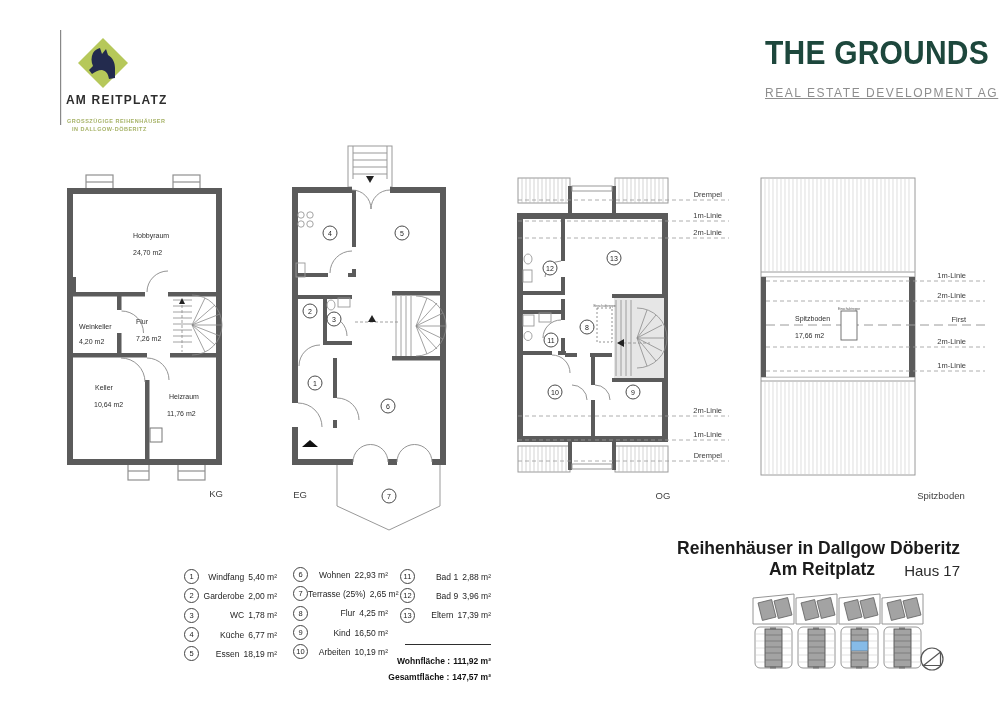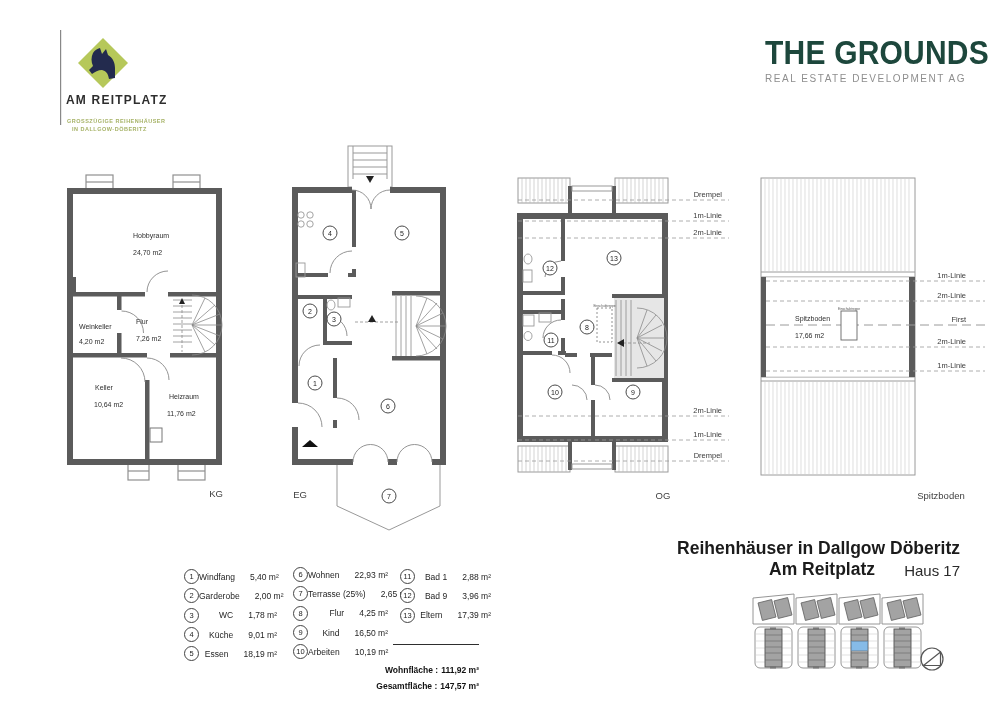--- a/index.html
+++ b/index.html
@@ -13,29 +13,29 @@
   .tiny{font-size:3.2px;fill:#555;text-anchor:middle;}
   .numt{font-size:7px;fill:#222;text-anchor:middle;}
   
   .brand-name{position:absolute;left:66px;top:93px;font-size:12px;font-weight:bold;
               letter-spacing:1.2px;color:#2e2e2e;}
   .brand-tag{position:absolute;left:67px;top:118px;font-size:5.5px;line-height:7.5px;
              letter-spacing:.5px;color:#a6b266;font-weight:bold;}
   .grounds{position:absolute;left:765px;top:34px;width:200px;text-align:center;}
   .grounds .gname{font-size:30px;font-weight:bold;color:#1d473c;letter-spacing:.2px;
                   transform:scaleY(1.12);transform-origin:left top;white-space:nowrap;}
-  .grounds .gsub{font-size:10px;letter-spacing:1.55px;color:#8e8e8e;margin-top:5px;white-space:nowrap;}
+  .grounds .gsub{font-size:12px;letter-spacing:1.55px;color:#8e8e8e;margin-top:18px;white-space:nowrap;text-decoration:underline;}
   
   .legend-col{position:absolute;}
   .lrow{display:flex;align-items:center;height:19.3px;}
   .lnum{width:13px;height:13px;border:1.1px solid #444;border-radius:50%;font-size:7.5px;
         display:flex;align-items:center;justify-content:center;color:#222;flex:none;background:#fff;}
   .lname{margin-left:auto;font-size:8.5px;color:#1e1e1e;white-space:nowrap;}
-  .larea{margin-left:15px;font-size:8.5px;color:#1e1e1e;white-space:nowrap;}
-  .totals{position:absolute;left:393px;top:644px;width:86px;border-top:1.5px solid #2e2e2e;padding-top:17px;}
+  .larea{margin-left:4px;font-size:8.5px;color:#1e1e1e;white-space:nowrap;}
+  .totals{position:absolute;left:405px;top:644px;width:86px;border-top:1.5px solid #2e2e2e;padding-top:8px;}
   .trow{display:flex;justify-content:flex-end;gap:3px;font-size:8.5px;font-weight:bold;
         color:#111;line-height:16px;white-space:nowrap;}
   
   .tb1{position:absolute;left:660px;top:538px;width:300px;text-align:right;
        font-size:17.5px;font-weight:bold;color:#1b1b1b;}
   .tb2{position:absolute;left:660px;top:559px;width:215px;text-align:right;
        font-size:17.5px;font-weight:bold;color:#1b1b1b;}
   .tb3{position:absolute;left:800px;top:562px;width:160px;text-align:right;
        font-size:15px;color:#2a2a2a;}
 </style>
@@ -442,21 +442,21 @@
       <span class="larea">2,00 m²</span>
     </div>
     <div class="lrow">
       <span class="lnum">3</span>
       <span class="lname">WC</span>
       <span class="larea">1,78 m²</span>
     </div>
     <div class="lrow">
       <span class="lnum">4</span>
       <span class="lname">Küche</span>
-      <span class="larea">9,01 m²</span>
+      <span class="larea">6,77 m²</span>
     </div>
     <div class="lrow">
       <span class="lnum">5</span>
       <span class="lname">Essen</span>
       <span class="larea">18,19 m²</span>
     </div>
   </div>
   <div class="legend-col" style="left:293px;top:565px;width:95px;">
     <div class="lrow">
       <span class="lnum">6</span>

